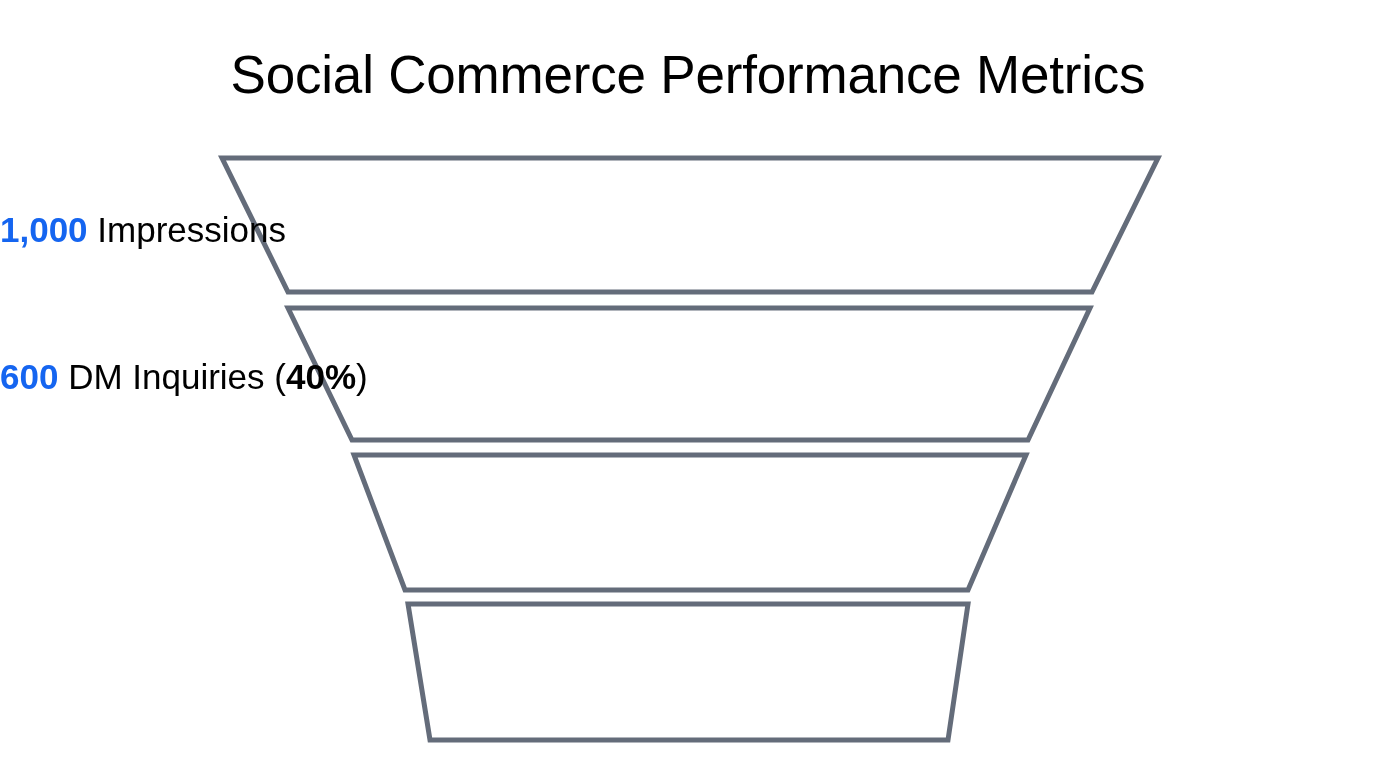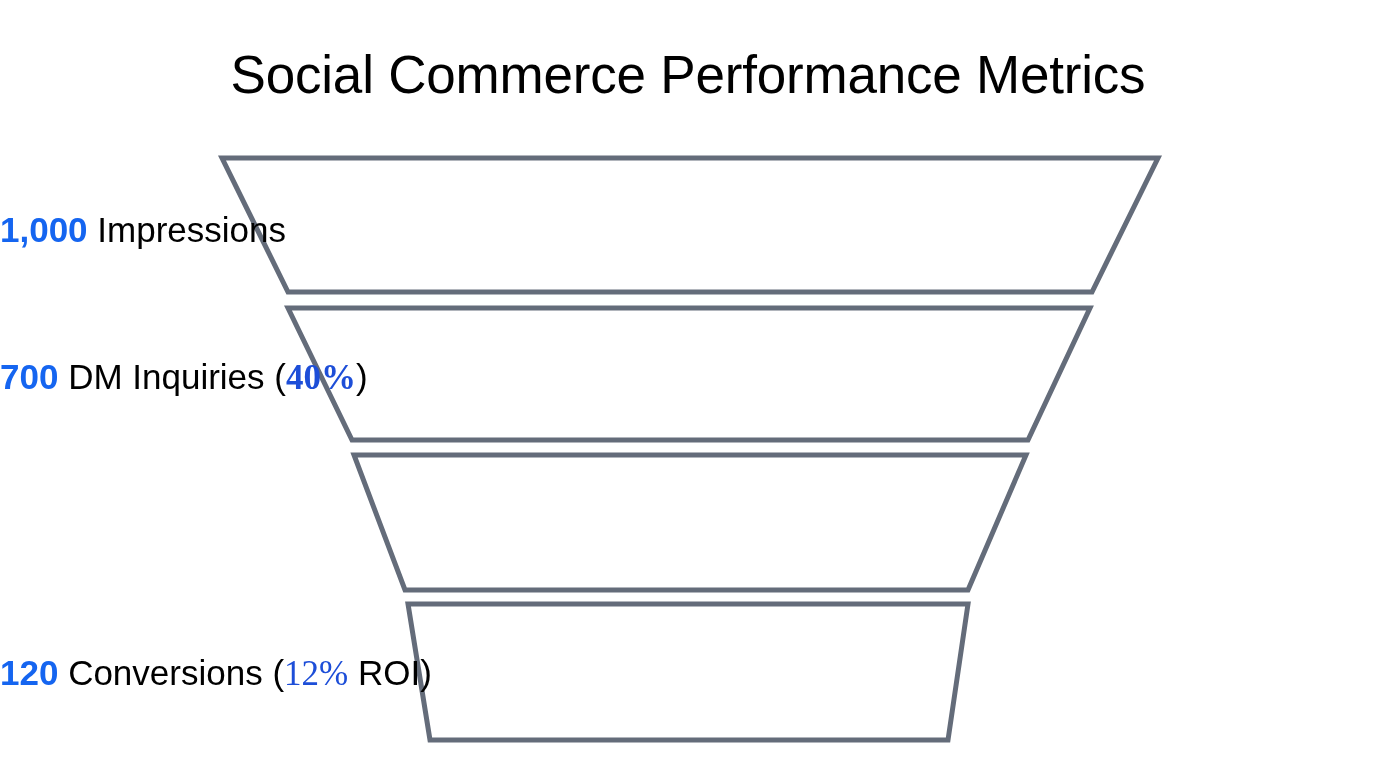--- a/index.html
+++ b/index.html
@@ -47,23 +47,22 @@
     font-size: 35px;
     line-height: 1;
     color: #000000;
     font-weight: 400;
   }
   .metric-value {
     color: #1565f0;
     font-weight: 700;
   }
   .metric-rate {
-    color: #1d4ed8;
+    color: #000000;
     font-weight: 700;
-    font-family: Liberation Serif, serif;
   }
   .metric-rate.regular {
     font-weight: 400;
   }
   .metric-name { color: #000000; font-weight: 400; }
   .paren { color: #000000; font-weight: 400; }
 </style>
 </head>
 <body>
 
@@ -76,21 +75,18 @@
     <polygon class="funnel-stage-shape" points="288,308 1090,308 1028,440 352,440"></polygon>
     <polygon class="funnel-stage-shape" points="354,455 1026,455 968,590 405,590"></polygon>
     <polygon class="funnel-stage-shape" points="408,604 968,604 948,740 430,740"></polygon>
   </svg>
 
   <div class="stage-label" id="label-0" style="left: 0px; width: 1376px; top: 212px;">
     <span class="metric-value">1,000</span><span class="metric-name"> Impressions</span>
   </div>
 
   <div class="stage-label" id="label-1" style="left: 0px; width: 1376px; top: 359px;">
-    <span class="metric-value">700</span><span class="metric-name"> DM Inquiries </span><span class="paren">(</span><span class="metric-rate">40%</span><span class="paren"></span><span class="paren">)</span>
+    <span class="metric-value">600</span><span class="metric-name"> DM Inquiries </span><span class="paren">(</span><span class="metric-rate">40%</span><span class="paren"></span><span class="paren">)</span>
   </div>
 
 
-  <div class="stage-label" id="label-3" style="left: 0px; width: 1376px; top: 655px;">
-    <span class="metric-value">120</span><span class="metric-name"> Conversions </span><span class="paren">(</span><span class="metric-rate regular">12%</span><span class="paren"> ROI</span><span class="paren">)</span>
-  </div>
 
 </div>
 
 </body></html>

